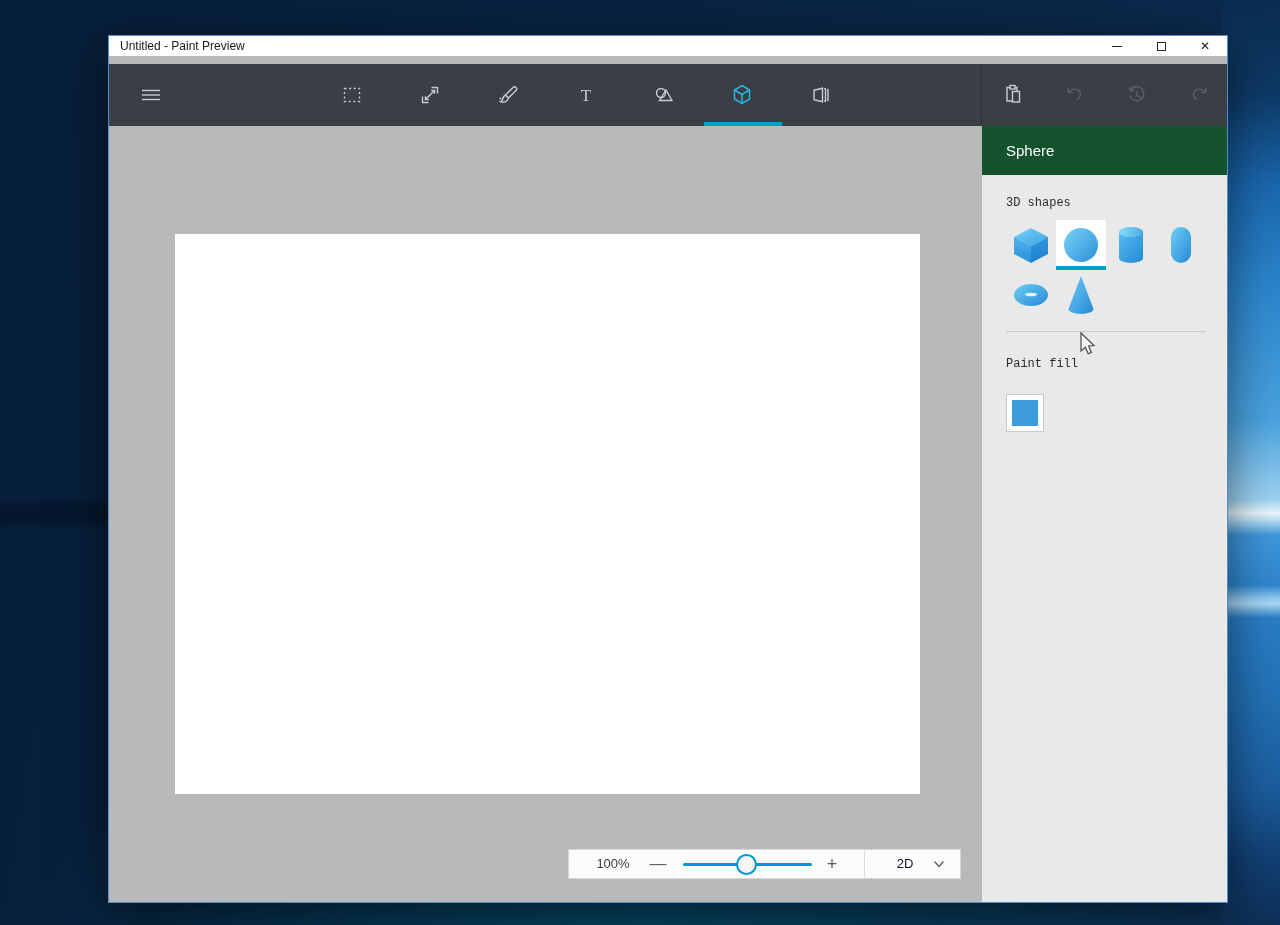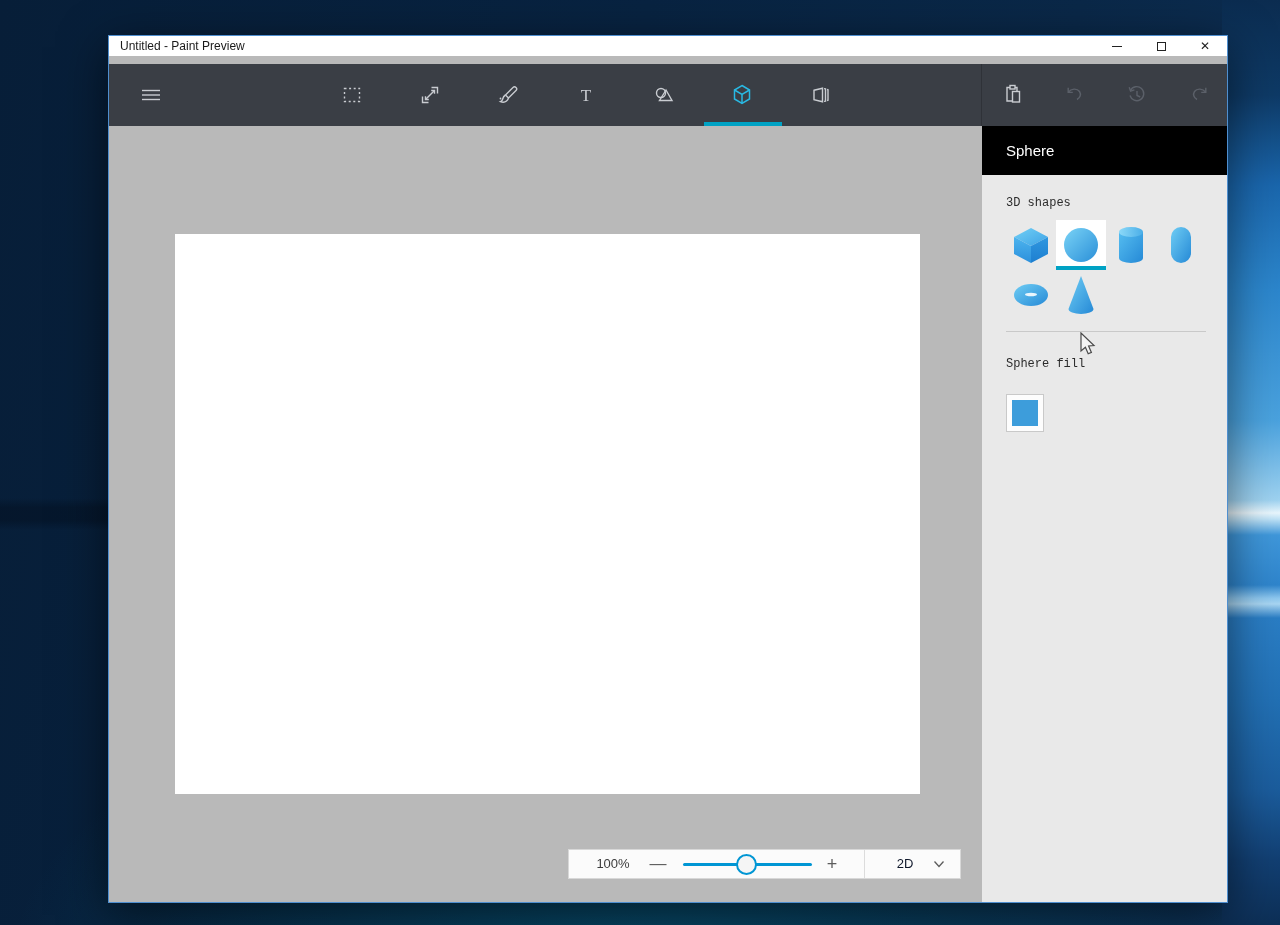--- a/index.html
+++ b/index.html
@@ -58,21 +58,21 @@
   .zb-track { position:absolute; left:114px; top:13px; width:129px; height:3px; background:#0096d4; border-radius:2px; }
   .zb-thumb { position:absolute; left:167px; top:4px; width:21px; height:21px; border-radius:50%;
     background:#f5f5f5; border:2px solid #0096d4; }
   .zb-divider { position:absolute; left:295px; top:0; width:1px; height:28px; background:#dcdcdc; }
   .zb-mode { position:absolute; left:312px; top:0; width:48px; height:28px; line-height:28px;
     text-align:center; font-size:13px; color:#0f172a; }
   .zb-chevron { position:absolute; left:364px; top:9px; }
 
   
   .panel { position:absolute; left:873px; top:0; width:245px; height:776px; background:#e9e9e9; }
-  .panel-header { position:absolute; left:0; top:0; width:100%; height:49px; background:#000000;
+  .panel-header { position:absolute; left:0; top:0; width:100%; height:49px; background:#14532d;
     color:#ffffff; font-size:15px; line-height:49px; padding-left:24px; }
   .section-label { position:absolute; left:24px; font-size:12px; color:#2b2b2b;font-family:Liberation Mono, monospace; }
   .label-shapes { top:70px; }
   .label-fill { top:231px; }
   .shape-grid { position:absolute; left:24px; top:94px; width:200px; display:flex; flex-wrap:wrap; }
   .shape-cell { width:50px; height:50px; display:flex; align-items:center; justify-content:center; position:relative; }
   .shape-cell.selected { background:#ffffff; }
   .shape-cell.selected::after { content:""; position:absolute; left:0; bottom:0; width:100%; height:4px; background:#00a2c4; }
   .panel-divider { position:absolute; left:24px; top:205px; width:200px; height:1px; background:#c9c9c9; }
   .fill-swatch { position:absolute; left:24px; top:268px; width:38px; height:38px; background:#fdfdfd;
@@ -332,21 +332,21 @@
                 </linearGradient>
             </defs>
             <path d="M17 2 L29.5 35 A12.5 5 0 0 1 4.5 35 Z" fill="url(#gCone)"></path>
           </svg>
         </div>
 
       </div>
 
       <div class="panel-divider"></div>
 
-      <div class="section-label label-fill">Sphere fill</div>
+      <div class="section-label label-fill">Paint fill</div>
 
       <div class="fill-swatch">
         <div class="chip"></div>
       </div>
     </div>
 
   </div>
 </div>
 
 <svg class="cursor" width="18" height="26">

